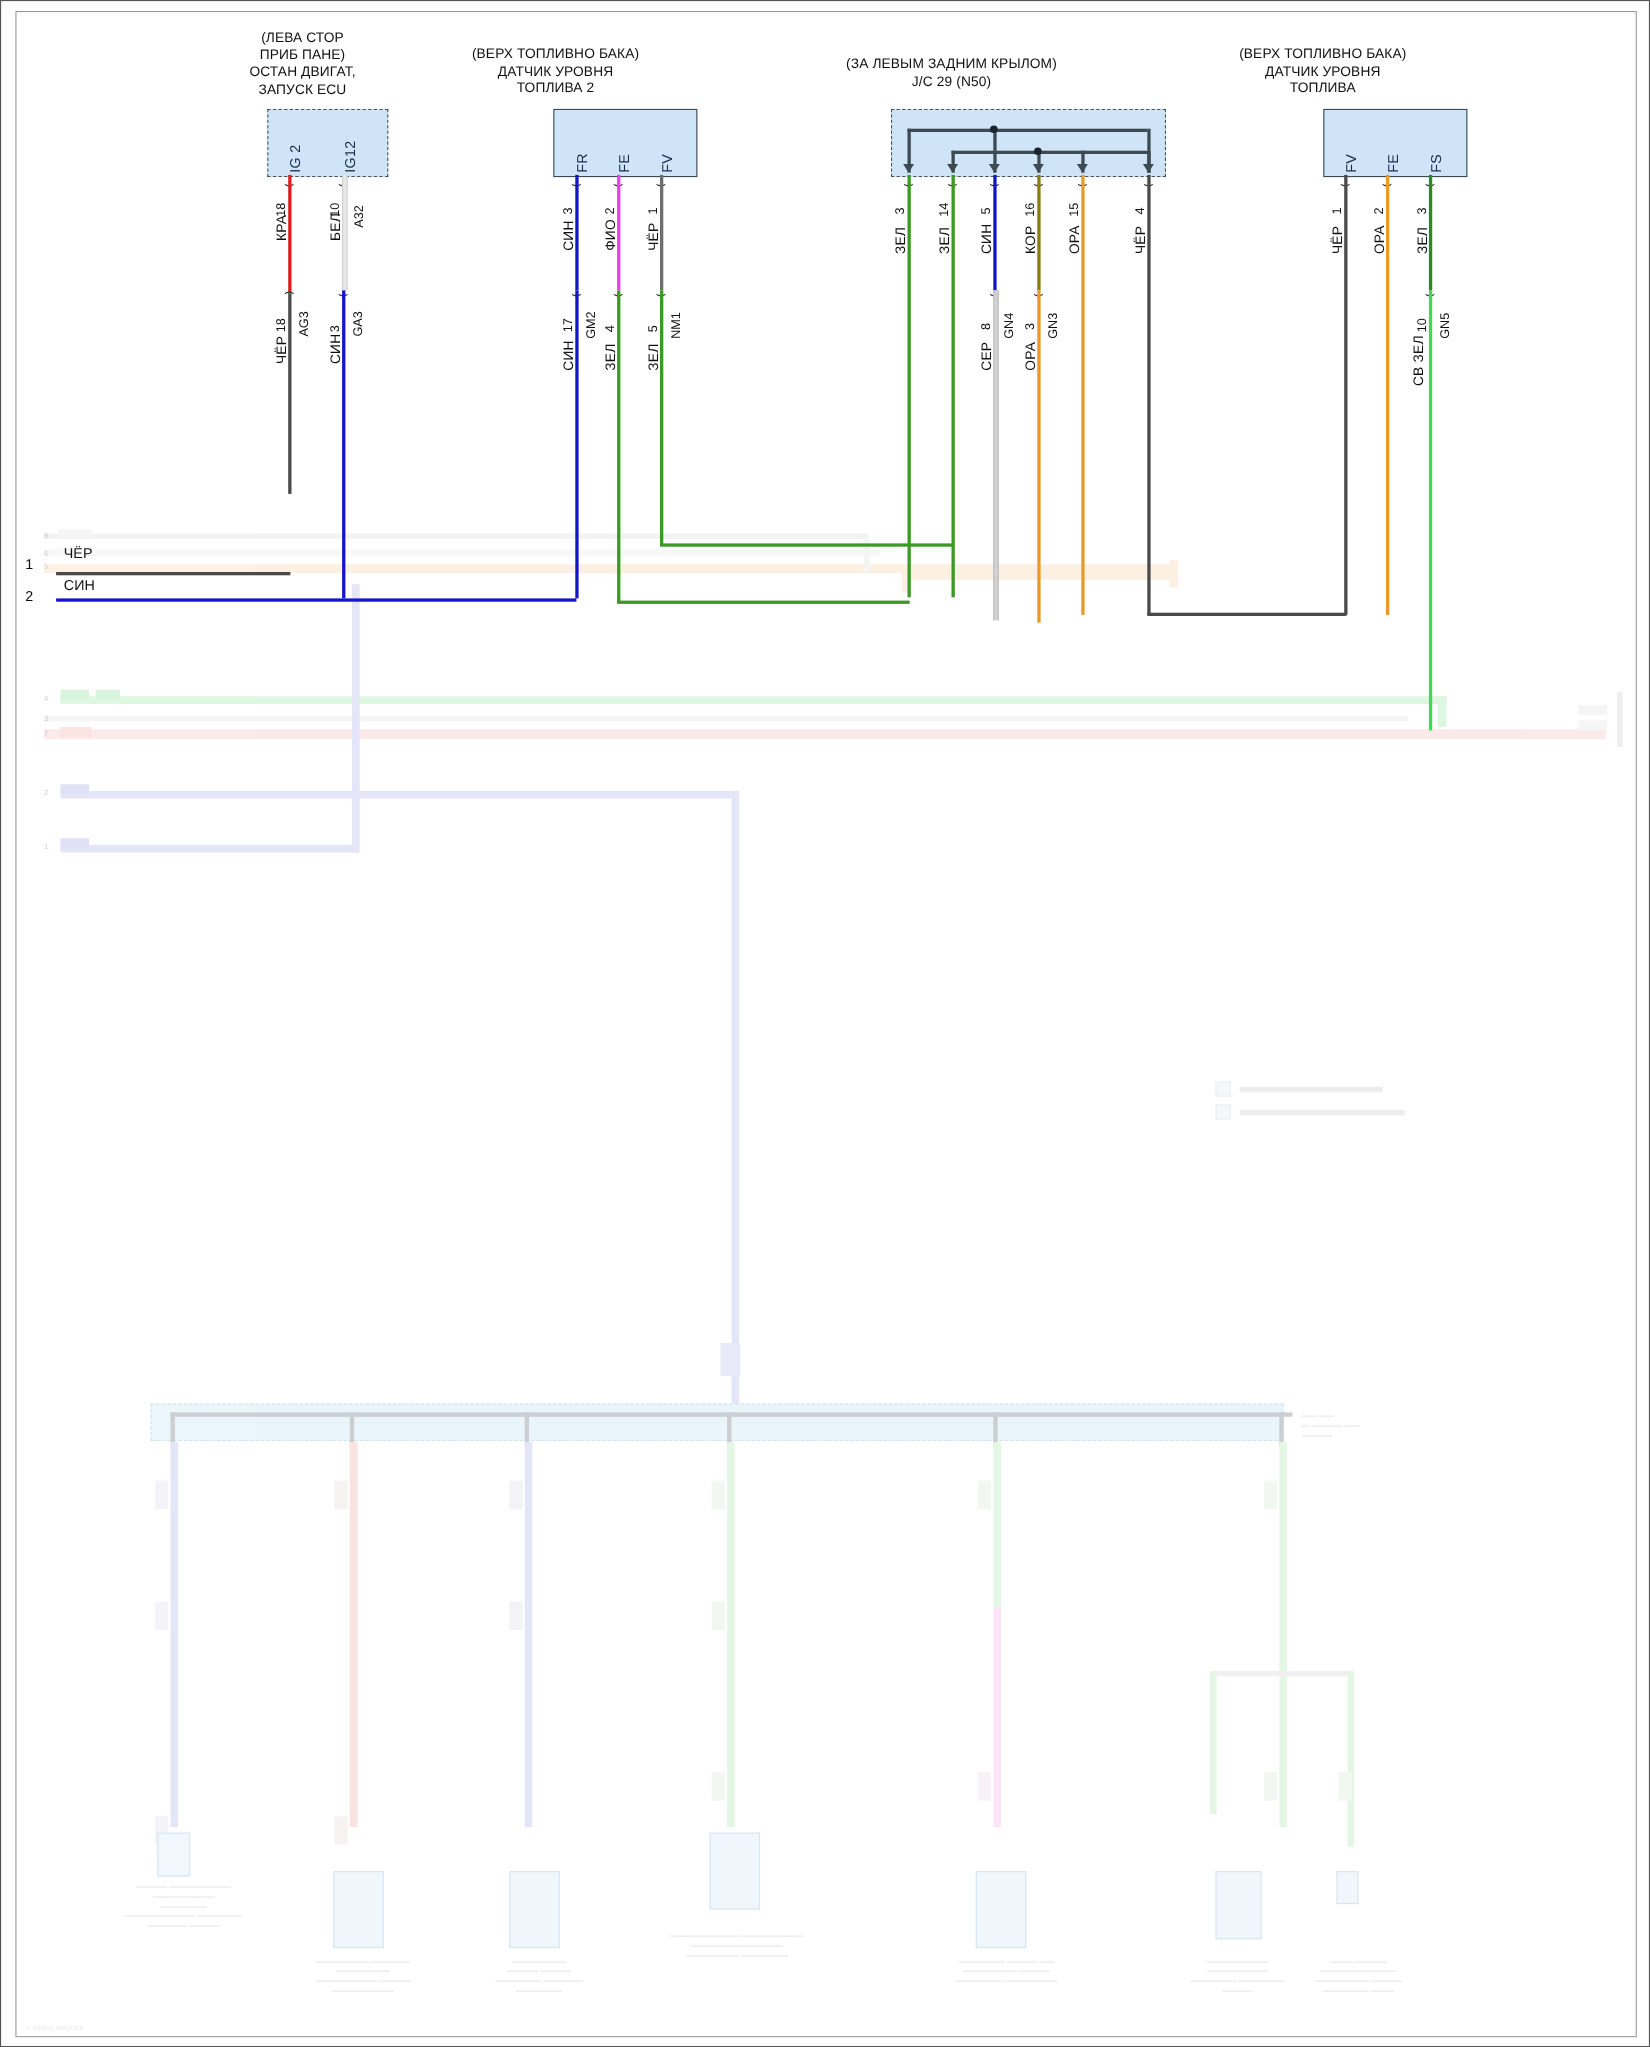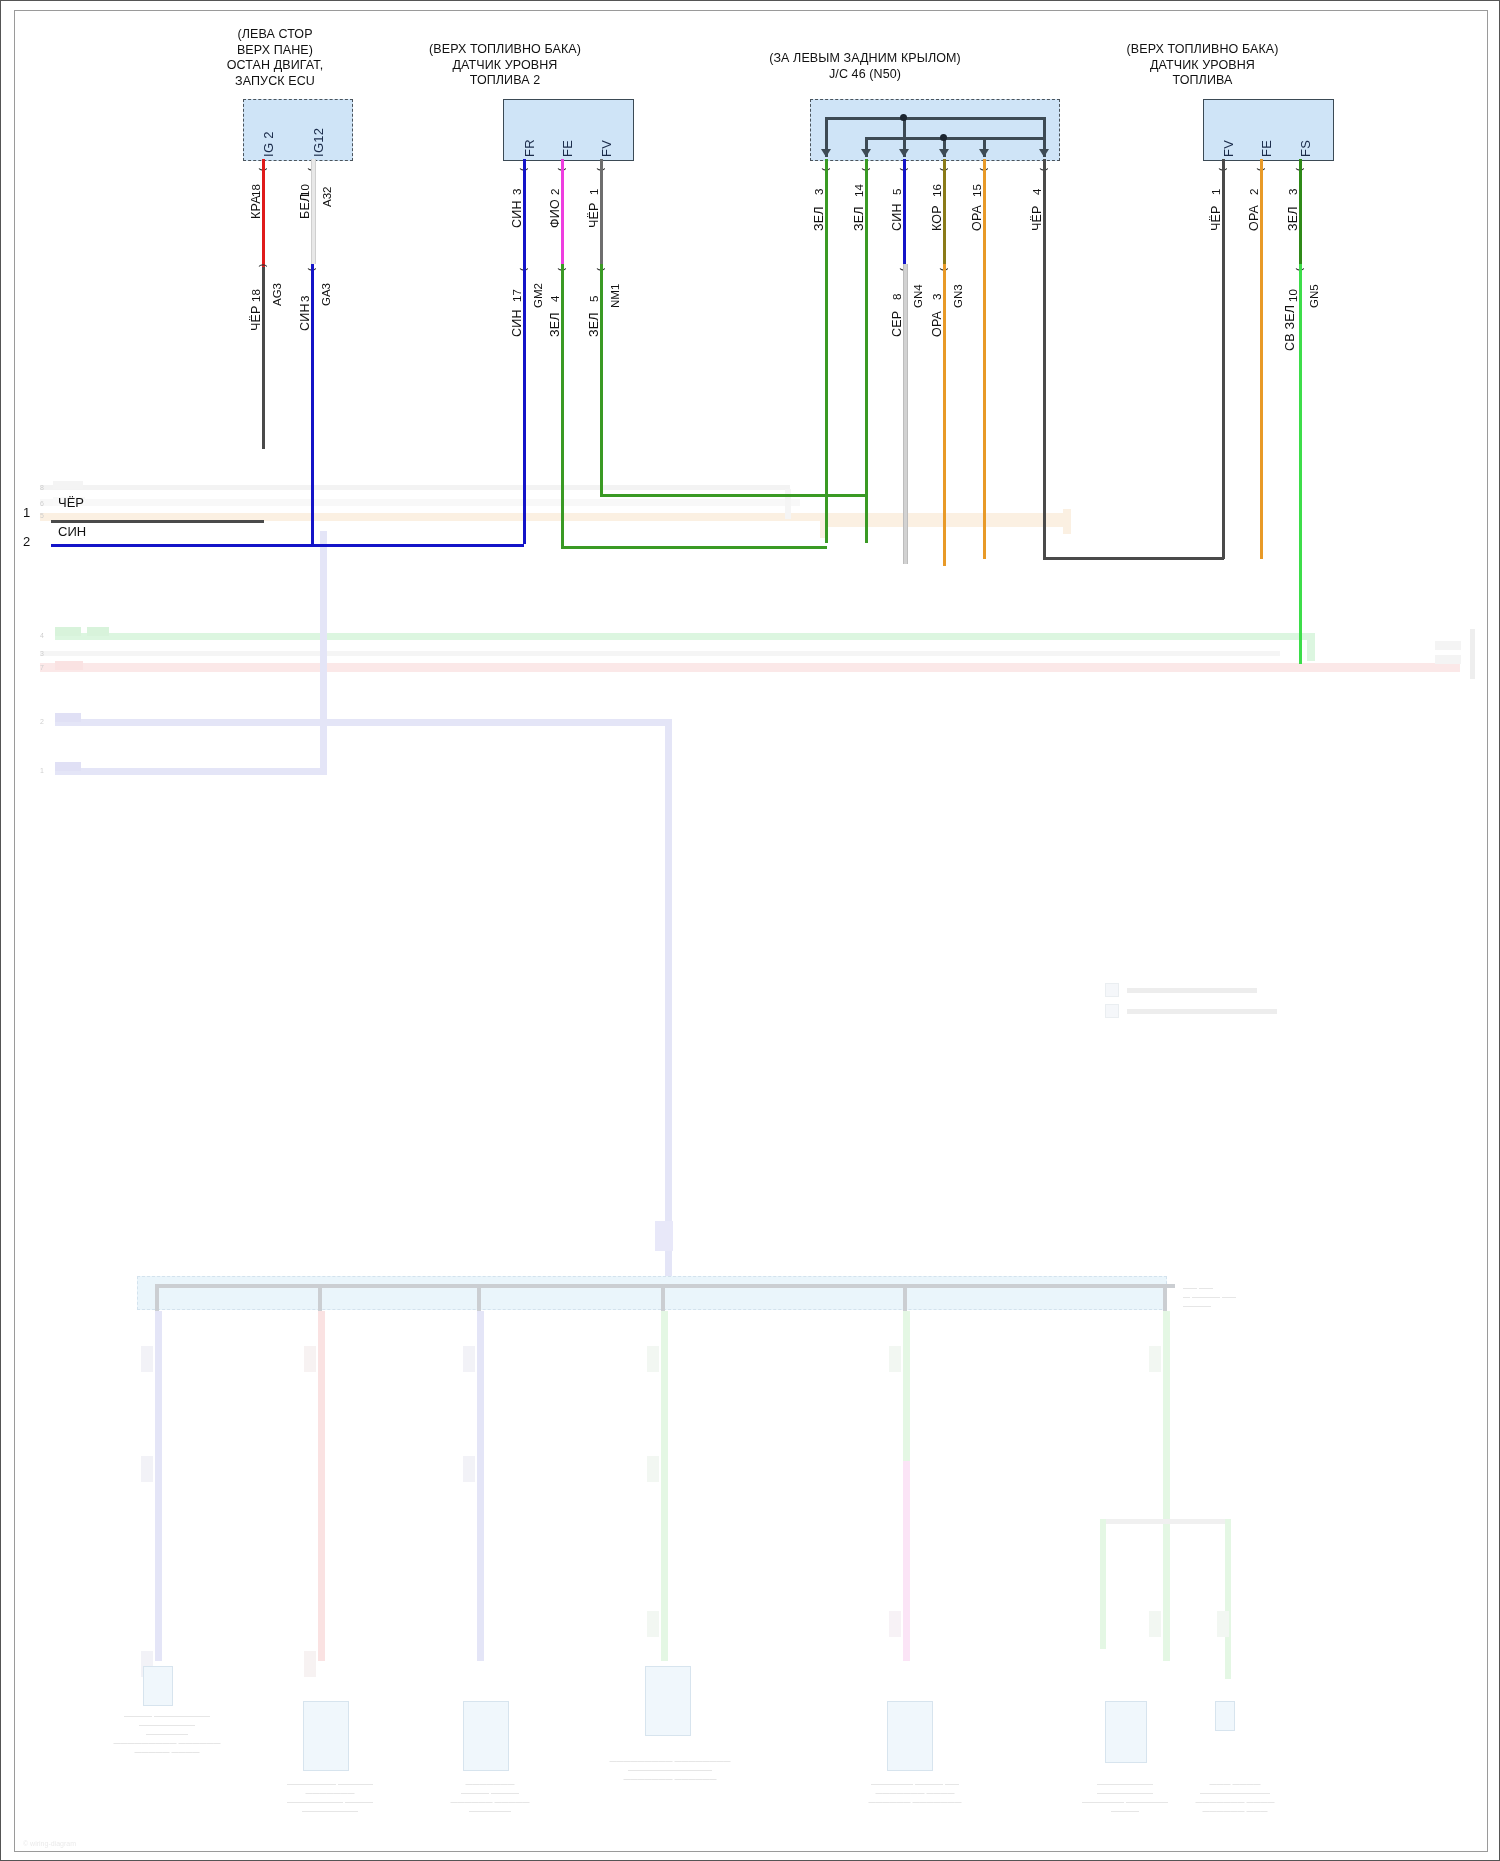--- a/index.html
+++ b/index.html
@@ -163,21 +163,21 @@
       <div class="gtxt" style="left:410px;top:1768px;width:130px;">———————<br>———— ————<br>—————— —————<br>——————</div>
       <div class="gtxt" style="left:580px;top:1745px;width:150px;">————————— ————————<br>————————————<br>——————— ——————</div>
       <div class="gtxt" style="left:830px;top:1768px;width:140px;">—————— ———— ——<br>——————— ————<br>—————— ———————</div>
       <div class="gtxt" style="left:1040px;top:1768px;width:140px;">————————<br>————————<br>—————— ——————<br>————</div>
       <div class="gtxt" style="left:1150px;top:1768px;width:140px;">——— ————<br>——————————<br>——————— ————<br>—————— ———</div>
 
       <div class="footer">© wiring-diagram</div>
     </div>
 
     <div class="conn-title" style="left:170px;top:16px;width:180px;">(ЛЕВА СТОР
-ВЕРХ ПАНЕ)
+ПРИБ ПАНЕ)
 ОСТАН ДВИГАТ,
 ЗАПУСК ECU</div>
     <div class="conn dashed" style="left:228px;top:88px;width:110px;height:62px;"></div>
     <div class="pinlabel" style="left:246px;top:102px;height:44px;">IG 2</div>
     <div class="pinlabel" style="left:296px;top:102px;height:44px;">IG12</div>
 
     <div class="sock" style="left:243px;top:149px;">⌣</div>
     <div class="sock" style="left:292px;top:149px;">⌣</div>
     <div class="pinnum" style="left:235px;top:160px;height:26px;">18</div>
     <div class="pinnum" style="left:284px;top:160px;height:26px;">10</div>
@@ -234,21 +234,21 @@
     <div class="vw" style="left:546px;top:253px;height:284px;background:#3a9a24;"></div>
     <div class="wlabel" style="left:533px;top:284px;height:42px;">ЗЕЛ</div>
 
     <div class="sock" style="left:581px;top:249px;">⌣</div>
     <div class="pinnum" style="left:573px;top:265px;height:26px;">5</div>
     <div class="ccode" style="left:594px;top:265px;height:32px;">NM1</div>
     <div class="vw" style="left:585px;top:253px;height:232px;background:#3a9a24;"></div>
     <div class="wlabel" style="left:572px;top:284px;height:42px;">ЗЕЛ</div>
 
     <div class="conn-title" style="left:700px;top:40px;width:300px;">(ЗА ЛЕВЫМ ЗАДНИМ КРЫЛОМ)
-J/C 46 (N50)</div>
+J/C 29 (N50)</div>
     <div class="conn dashed" style="left:795px;top:88px;width:250px;height:62px;"></div>
 
     <div class="hw" style="left:810px;top:106px;width:218px;background:#3d4a54;"></div>
     <div class="hw" style="left:850px;top:126px;width:180px;background:#3d4a54;"></div>
     <div class="vw" style="left:810px;top:106px;height:40px;background:#3d4a54;"></div>
     <div class="vw" style="left:850px;top:126px;height:20px;background:#3d4a54;"></div>
     <div class="vw" style="left:888px;top:106px;height:40px;background:#3d4a54;"></div>
     <div class="vw" style="left:928px;top:126px;height:20px;background:#3d4a54;"></div>
     <div class="vw" style="left:1028px;top:126px;height:20px;background:#3d4a54;"></div>
     <div class="vw" style="left:1028px;top:106px;height:40px;background:#3d4a54;"></div>

